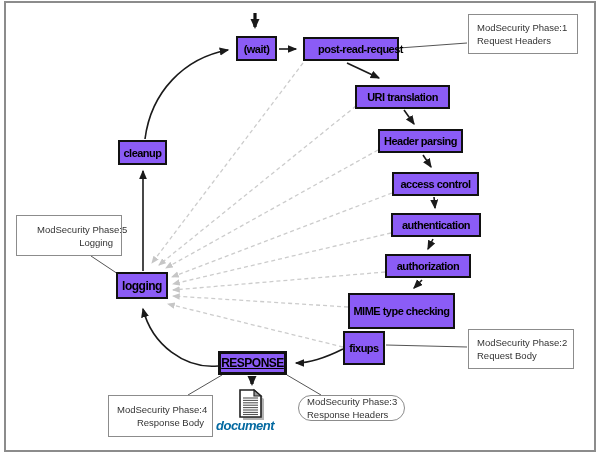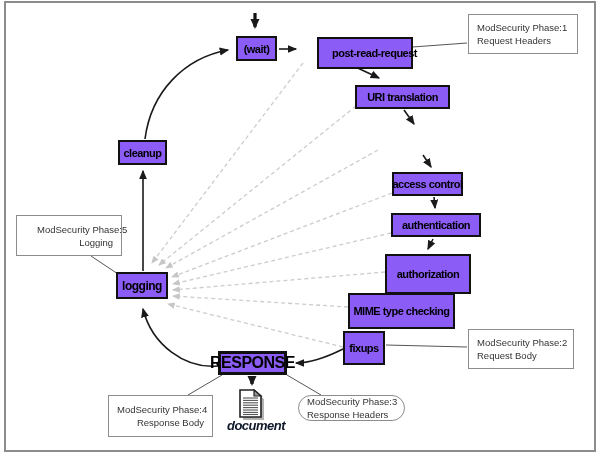--- a/index.html
+++ b/index.html
@@ -12,34 +12,34 @@
     border:2px solid #8c8c8c;box-sizing:border-box;pointer-events:none;
   }
   #wires{position:absolute;left:0;top:0;z-index:1;}
   .node{
     position:absolute;z-index:2;box-sizing:border-box;
     background:#8b5cf6;border:2px solid #111;
     display:flex;align-items:center;justify-content:center;
     font-weight:700;font-size:11px;letter-spacing:-0.5px;color:#000;
     white-space:nowrap;
   }
-  .node.heavy{border-width:3px;font-size:16px;}
+  .node.heavy{border-width:3px;font-size:12px;text-decoration:underline;}
   .note{
     position:absolute;z-index:2;box-sizing:border-box;
     background:#ffffff;border:1px solid #8c8c8c;
     display:flex;flex-direction:column;justify-content:center;
     padding:4px 8px;font-weight:400;font-size:9.5px;line-height:13px;
     color:#333;white-space:nowrap;
   }
   .note.right{text-align:right;}
   #doc-icon{position:absolute;left:234px;top:388px;z-index:2;}
   #doc-label{
     position:absolute;left:216px;top:418px;width:80px;z-index:2;
-    text-align:center;font-weight:700;font-style:italic;font-size:13px;
-    letter-spacing:-0.5px;color:#0f172a;
+    font-weight:700;font-style:italic;font-size:13px;
+    letter-spacing:-0.5px;color:#0369a1;
   }
 </style>
 </head>
 <body>
 
 <div id="stage">
   <div id="frame"></div>
 
   <svg id="wires" width="600" height="459" viewBox="0 0 600 459">
     <defs>
@@ -88,25 +88,26 @@
       <path d="M145,139 C151,92 184,58 228,50" marker-end="url(#mb)"></path>
     </g>
 
     <g stroke="#111" stroke-width="3.2" fill="none">
       <line x1="255" y1="13" x2="255" y2="27" marker-end="url(#mbBig)"></line>
       <line x1="252" y1="378" x2="252" y2="384" marker-end="url(#mbBig)"></line>
     </g>
   </svg>
 
   <div class="node" style="left:236px;top:36px;width:41px;height:25px;">(wait)</div>
-  <div class="node" style="left:317px;top:37px;width:96px;height:32px;padding-left:19px;">post-read-request</div>
+  <div class="node" style="left:303px;top:37px;width:96px;height:24px;padding-left:19px;">post-read-request</div>
   <div class="node" style="left:355px;top:85px;width:95px;height:24px;">URI translation</div>
-  <div class="node" style="left:392px;top:172px;width:71px;height:24px;">access control</div>
+  <div class="node" style="left:378px;top:129px;width:85px;height:24px;">Header parsing</div>
+  <div class="node" style="left:392px;top:172px;width:87px;height:24px;">access control</div>
   <div class="node" style="left:391px;top:213px;width:90px;height:24px;">authentication</div>
-  <div class="node" style="left:385px;top:254px;width:86px;height:40px;">authorization</div>
+  <div class="node" style="left:385px;top:254px;width:86px;height:24px;">authorization</div>
   <div class="node" style="left:348px;top:293px;width:107px;height:36px;">MIME type checking</div>
   <div class="node" style="left:343px;top:331px;width:42px;height:34px;">fixups</div>
   <div class="node heavy" style="left:218px;top:351px;width:69px;height:24px;">RESPONSE</div>
   <div class="node" style="left:116px;top:272px;width:52px;height:27px;font-size:12px;">logging</div>
   <div class="node" style="left:118px;top:140px;width:49px;height:25px;">cleanup</div>
 
   <div class="note" style="left:468px;top:14px;width:110px;height:40px;">
     <div>ModSecurity Phase:1</div>
     <div>Request Headers</div>
   </div>

